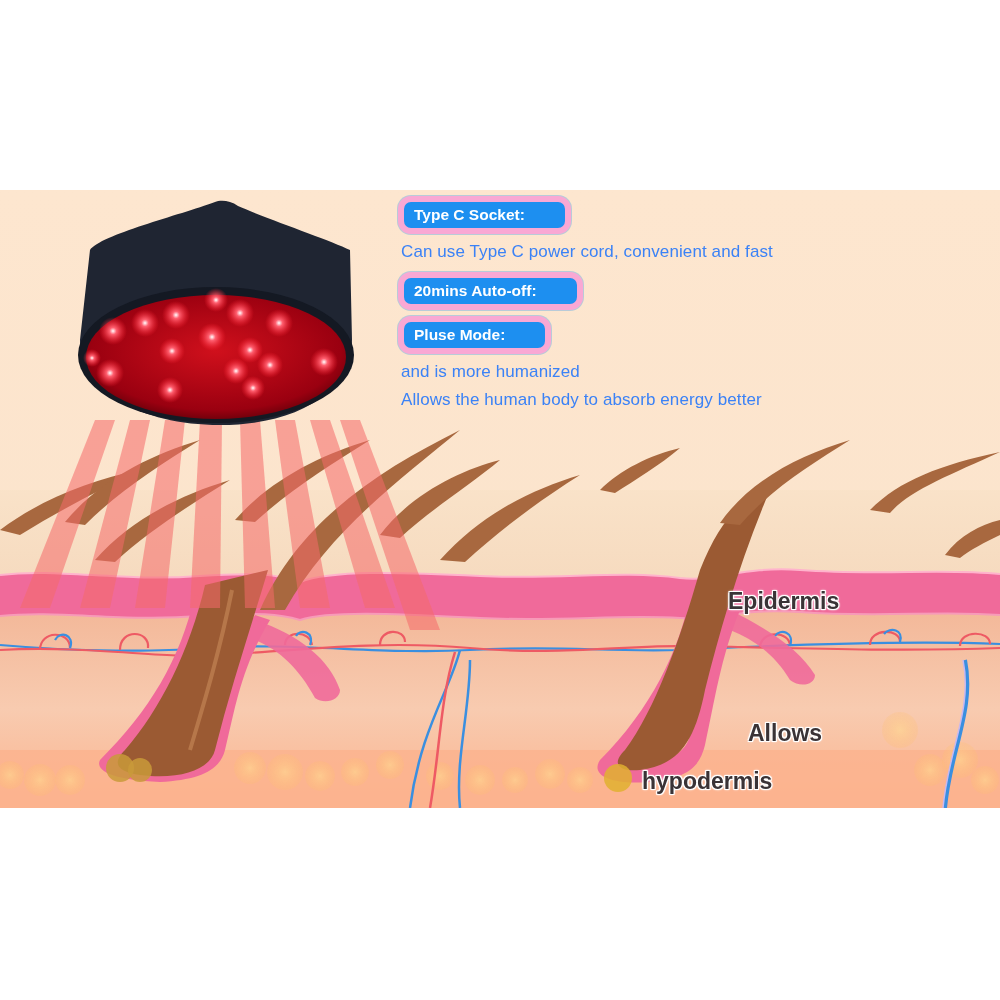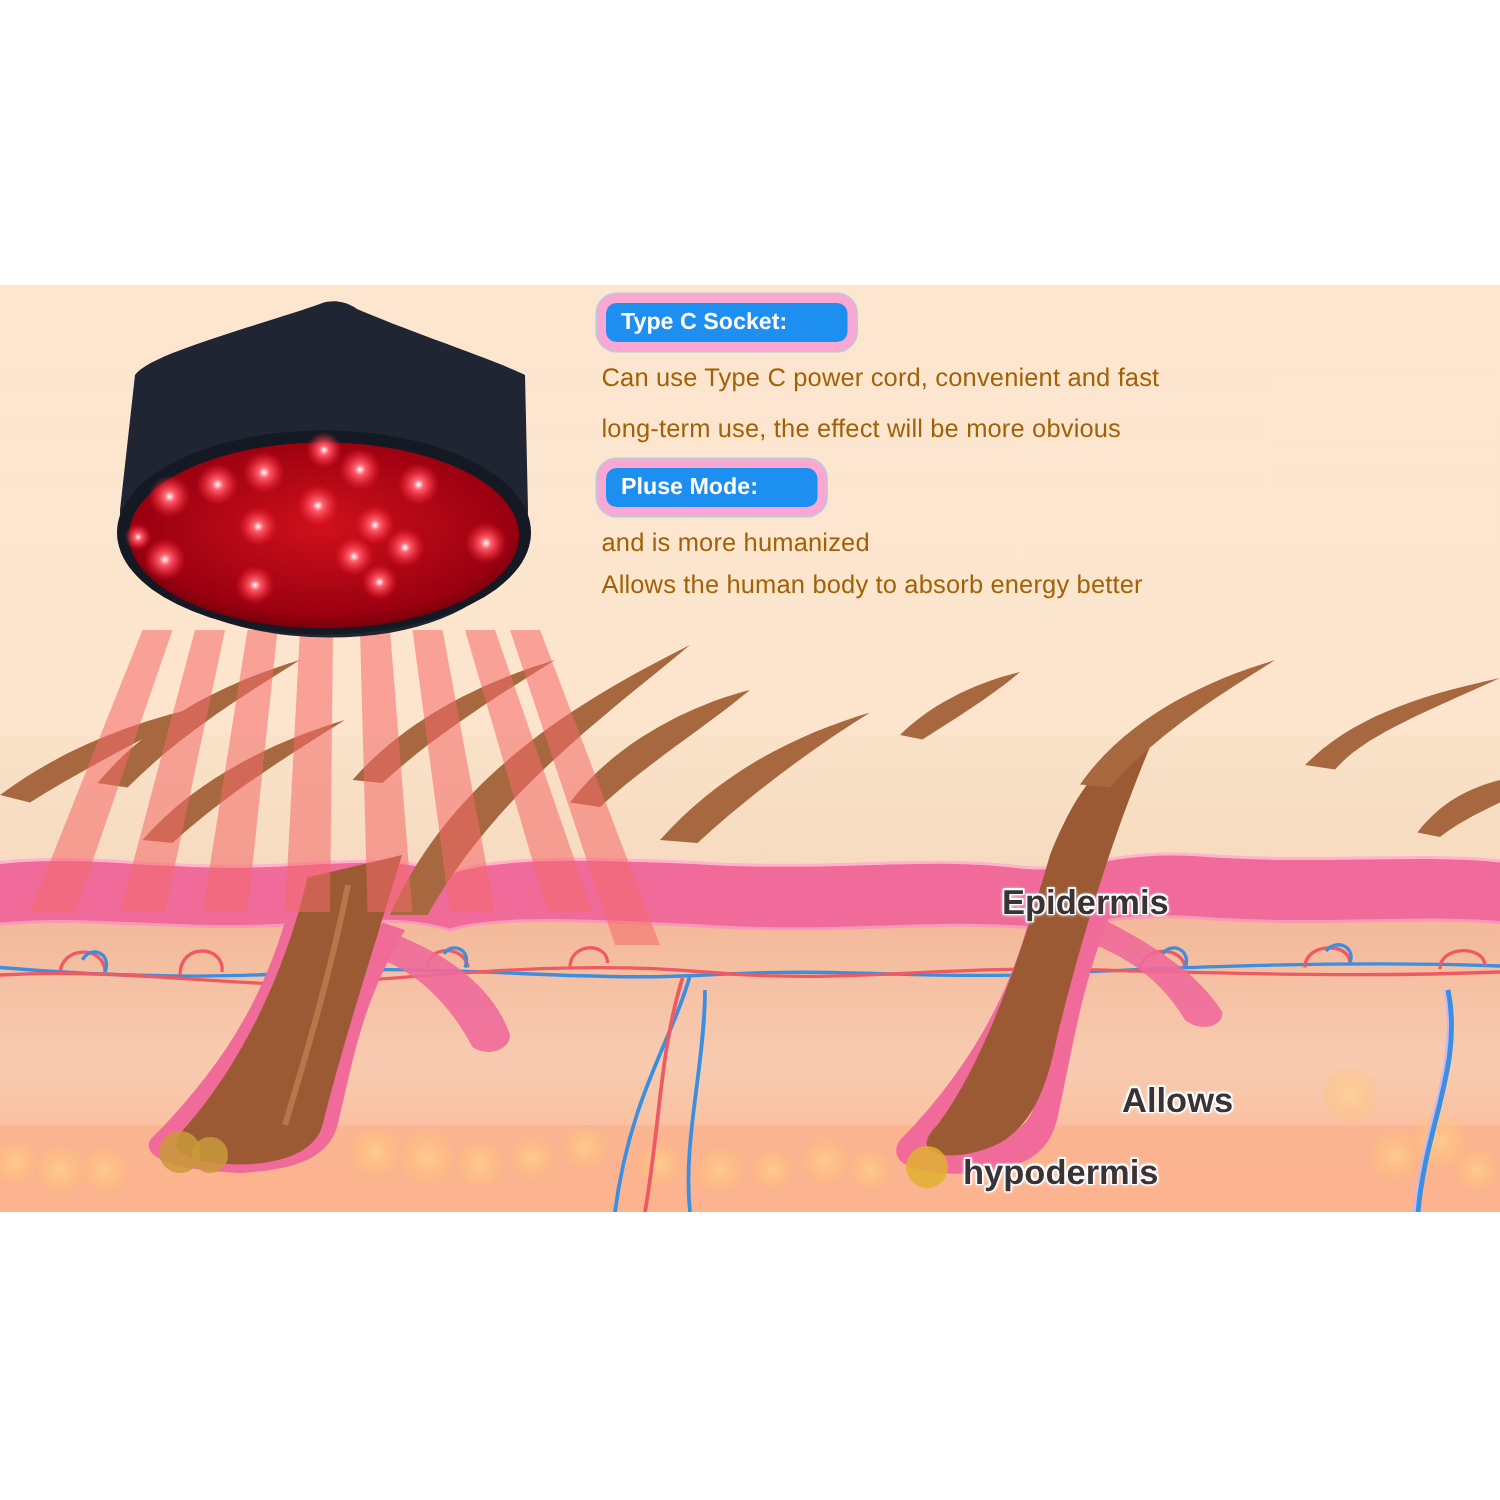--- a/index.html
+++ b/index.html
@@ -2,21 +2,21 @@
 <html><head>
 <meta charset="utf-8">
 <style>
   html, body { margin:0; padding:0; background:#ffffff; }
   body { width:1000px; height:1000px; position:relative; overflow:hidden; font-family:"Liberation Sans", sans-serif; }
   .panel { position:absolute; left:0; top:190px; width:1000px; height:618px; overflow:hidden; background:#fde6cf; }
   .panel svg.scene { position:absolute; left:0; top:0; }
   .features { position:absolute; left:398px; top:196px; width:460px; }
   .feature { position:relative; }
   .pill { display:inline-block; background:#1d8ff0; color:#ffffff; font-weight:bold; font-size:15.5px; line-height:26px; height:26px; padding:0 40px 0 10px; border-radius:13px; border:6px solid #f9a8d4; box-shadow:0 0 0 1px rgba(29,143,240,0.3); }
-  .desc { color:#a16207; font-size:17px; line-height:28px; margin:4px 0 6px 3px; letter-spacing:0.1px; }
+  .desc { color:#3b82f6; font-size:17px; line-height:28px; margin:4px 0 6px 3px; letter-spacing:0.1px; }
   .layer-label { position:absolute; font-weight:bold; color:#3a3336; font-size:23px; text-shadow: 0 0 3px #ffffff, 0 0 3px #ffffff, 0 0 2px #ffffff, 1px 1px 0 #ffffff, -1px -1px 0 #ffffff, 1px -1px 0 #ffffff, -1px 1px 0 #ffffff; }
 </style>
 </head>
 <body>
 
 <div class="panel">
   <svg class="scene" width="1000" height="618" viewBox="0 0 1000 618">
     <defs>
       <linearGradient id="bgGrad" x1="0" y1="0" x2="0" y2="1">
         <stop offset="0" stop-color="#fde6cf"></stop>
@@ -166,35 +166,35 @@
         <circle cx="236" cy="181" r="13" fill="url(#ledGlow)"></circle>
         <circle cx="270" cy="175" r="13" fill="url(#ledGlow)"></circle>
         <circle cx="324" cy="172" r="14" fill="url(#ledGlow)"></circle>
         <circle cx="170" cy="200" r="13" fill="url(#ledGlow)"></circle>
         <circle cx="253" cy="198" r="12" fill="url(#ledGlow)"></circle>
         <circle cx="92" cy="168" r="9" fill="url(#ledGlow)"></circle>
       </g>
     </g>
   </svg>
 
-  <div class="layer-label" style="left:668px; top:398px;">Epidermis</div>
+  <div class="layer-label" style="left:728px; top:398px;">Epidermis</div>
   <div class="layer-label" style="left:748px; top:530px;">Allows</div>
   <div class="layer-label" style="left:642px; top:578px;">hypodermis</div>
 </div>
 
 <div class="features">
   <div class="feature">
     <span class="pill">Type C Socket:</span>
     <div class="desc">
       <div>Can use Type C power cord, convenient and fast</div>
     </div>
   </div>
   <div class="feature">
+    <span class="pill">20mins Auto-off:</span>
     <div class="desc">
-      <div>long-term use, the effect will be more obvious</div>
     </div>
   </div>
   <div class="feature">
     <span class="pill">Pluse Mode:</span>
     <div class="desc">
       <div>and is more humanized</div>
       <div>Allows the human body to absorb energy better</div>
     </div>
   </div>
 </div>

